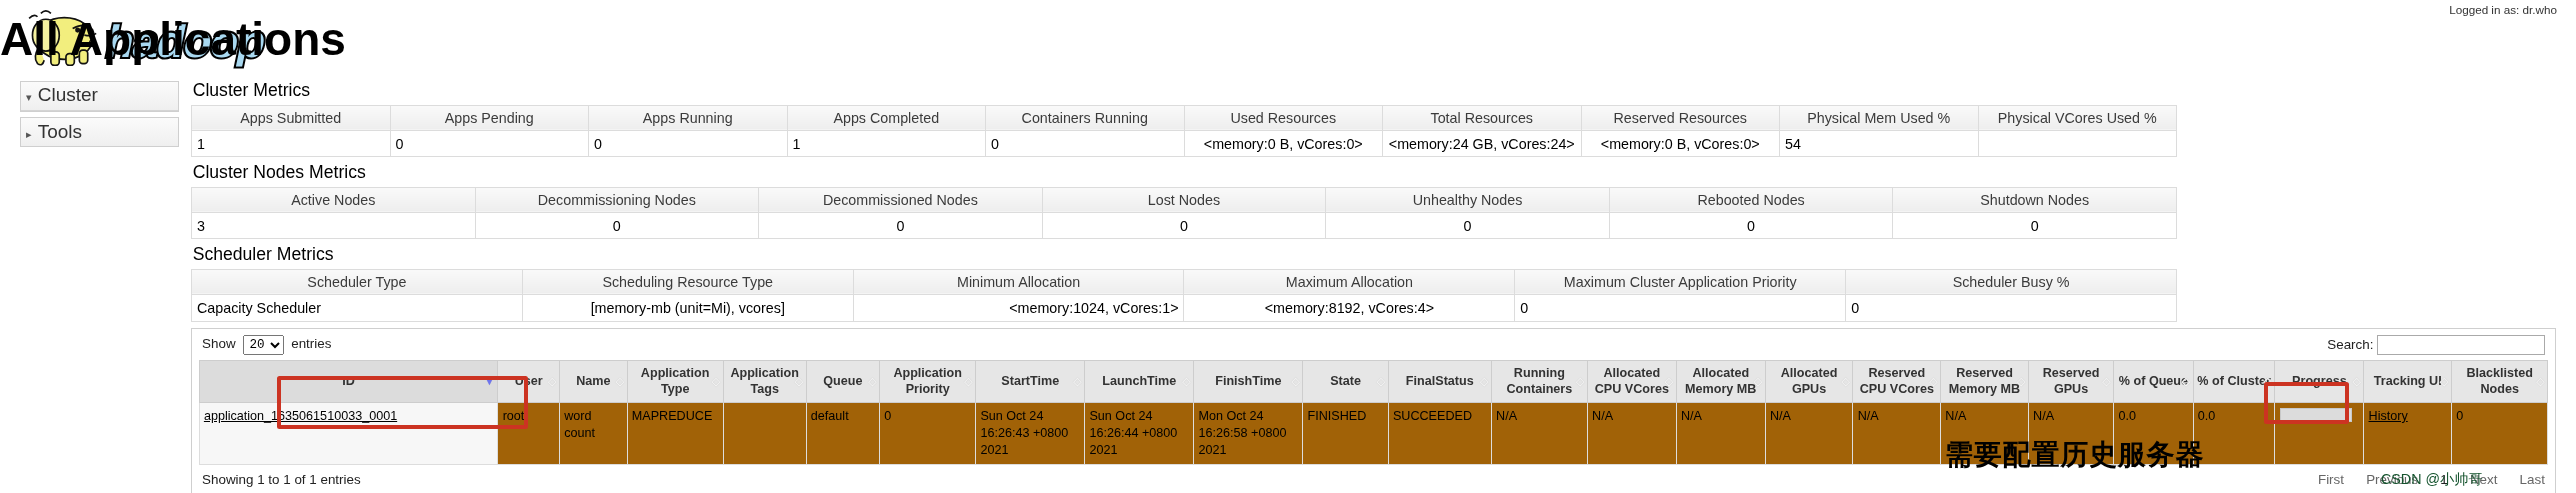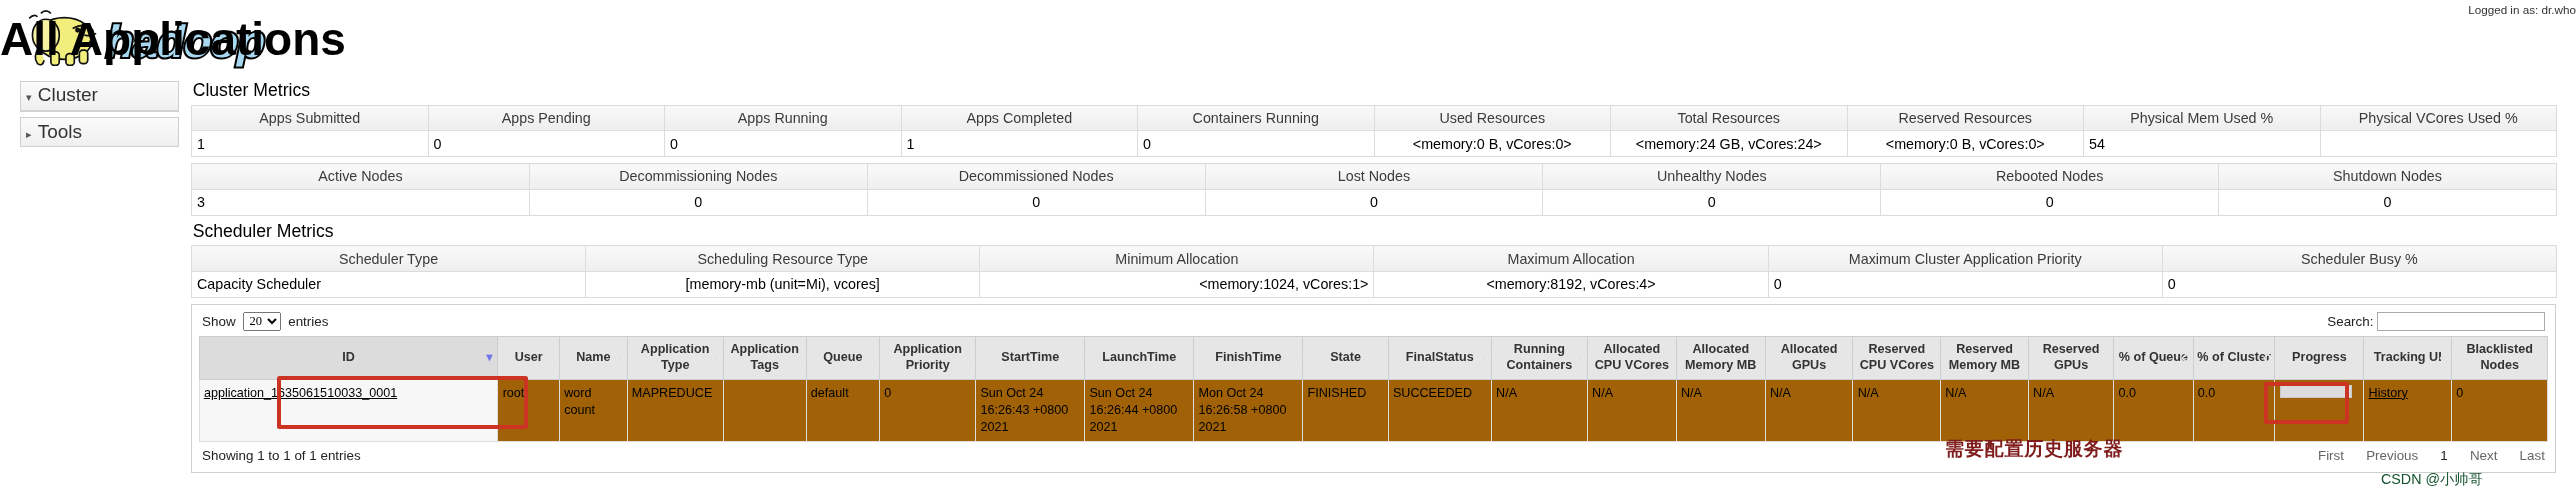--- a/index.html
+++ b/index.html
@@ -10,21 +10,21 @@
     width: 2576px; height: 493px;
     font-family: "Liberation Sans", sans-serif;
     font-size: 16px;
     color: #000000;
     overflow: hidden;
     position: relative;
   }
   
   #login-info {
     position: absolute;
-    top: 3.4px; right: 0;
+    top: 3.4px; right: 19px;
     font-size: 11.7px;
     color: #333;
     white-space: nowrap;
   }
   #page-title {
     position: absolute;
     top: 11.7px; left: 0; right: 0;
     text-align: left;
     font-size: 46px;
     font-weight: bold;
@@ -82,21 +82,21 @@
     right: 6.7px;
   }
   .sec-title {
     font-size: 17.6px;
     color: #000;
     margin: 0 0 4.2px 1.7px;
     line-height: 1.1;
   }
   table.metrics {
     border-collapse: collapse;
-    width: 2366px;
+    width: 1986px;
     margin-bottom: 5.9px;
     table-layout: fixed;
   }
   table.metrics th {
     background: linear-gradient(#fafafa,#eeeeee);
     border: 0.8px solid #dcdcdc;
     font-weight: normal;
     font-size: 14.3px;
     color: #3b3b3b;
     padding: 4.2px 3.4px;
@@ -124,21 +124,21 @@
   .dt-top {
     display: flex;
     justify-content: space-between;
     align-items: center;
     font-size: 13.4px;
     color: #222;
     padding: 1.7px 3.4px 5px 3.4px;
   }
   .dt-length select {
     font-size: 12.6px;
-    font-family: Liberation Serif, serif;
+    font-family: Liberation Mono, monospace;
     margin: 0 3.4px;
     padding: 0.8px 1.7px;
   }
   .dt-filter input {
     font-size: 12.6px;
     font-family: "Liberation Sans", sans-serif;
     border: 0.8px solid #aaa;
     padding: 1.7px 3.4px;
     width: 159px;
   }
@@ -207,22 +207,22 @@
     position: absolute;
     border: 4.2px solid #cc3322;
     border-radius: 2.5px;
     pointer-events: none;
   }
   #annot-id { left: 277px; top: 376px; width: 243px; height: 45px; }
   #annot-history { left: 2264px; top: 382px; width: 77px; height: 34px; }
   #annot-text {
     position: absolute;
     left: 1945px; top: 436px;
-    color: #7f1d1d;
-    font-size: 19px;
+    color: #000000;
+    font-size: 28px;
     font-weight: bold;
     letter-spacing: 0.8px;
     white-space: nowrap;
   }
   #watermark {
     position: absolute;
     left: 2381px; top: 470px;
     color: #14532d;
     font-size: 14.3px;
     white-space: nowrap;
@@ -298,20 +298,21 @@
       <td>0</td>
       <td style="text-align:center">&lt;memory:0 B, vCores:0&gt;</td>
       <td style="text-align:center">&lt;memory:24 GB, vCores:24&gt;</td>
       <td style="text-align:center">&lt;memory:0 B, vCores:0&gt;</td>
       <td>54</td>
       <td></td>
     </tr>
       </tbody>
   </table>
 
+  <div class="sec-title">Cluster Nodes Metrics</div>
   <table class="metrics">
     <thead>
         <tr>
       <th>Active Nodes</th>
       <th>Decommissioning Nodes</th>
       <th>Decommissioned Nodes</th>
       <th>Lost Nodes</th>
       <th>Unhealthy Nodes</th>
       <th>Rebooted Nodes</th>
       <th>Shutdown Nodes</th>

